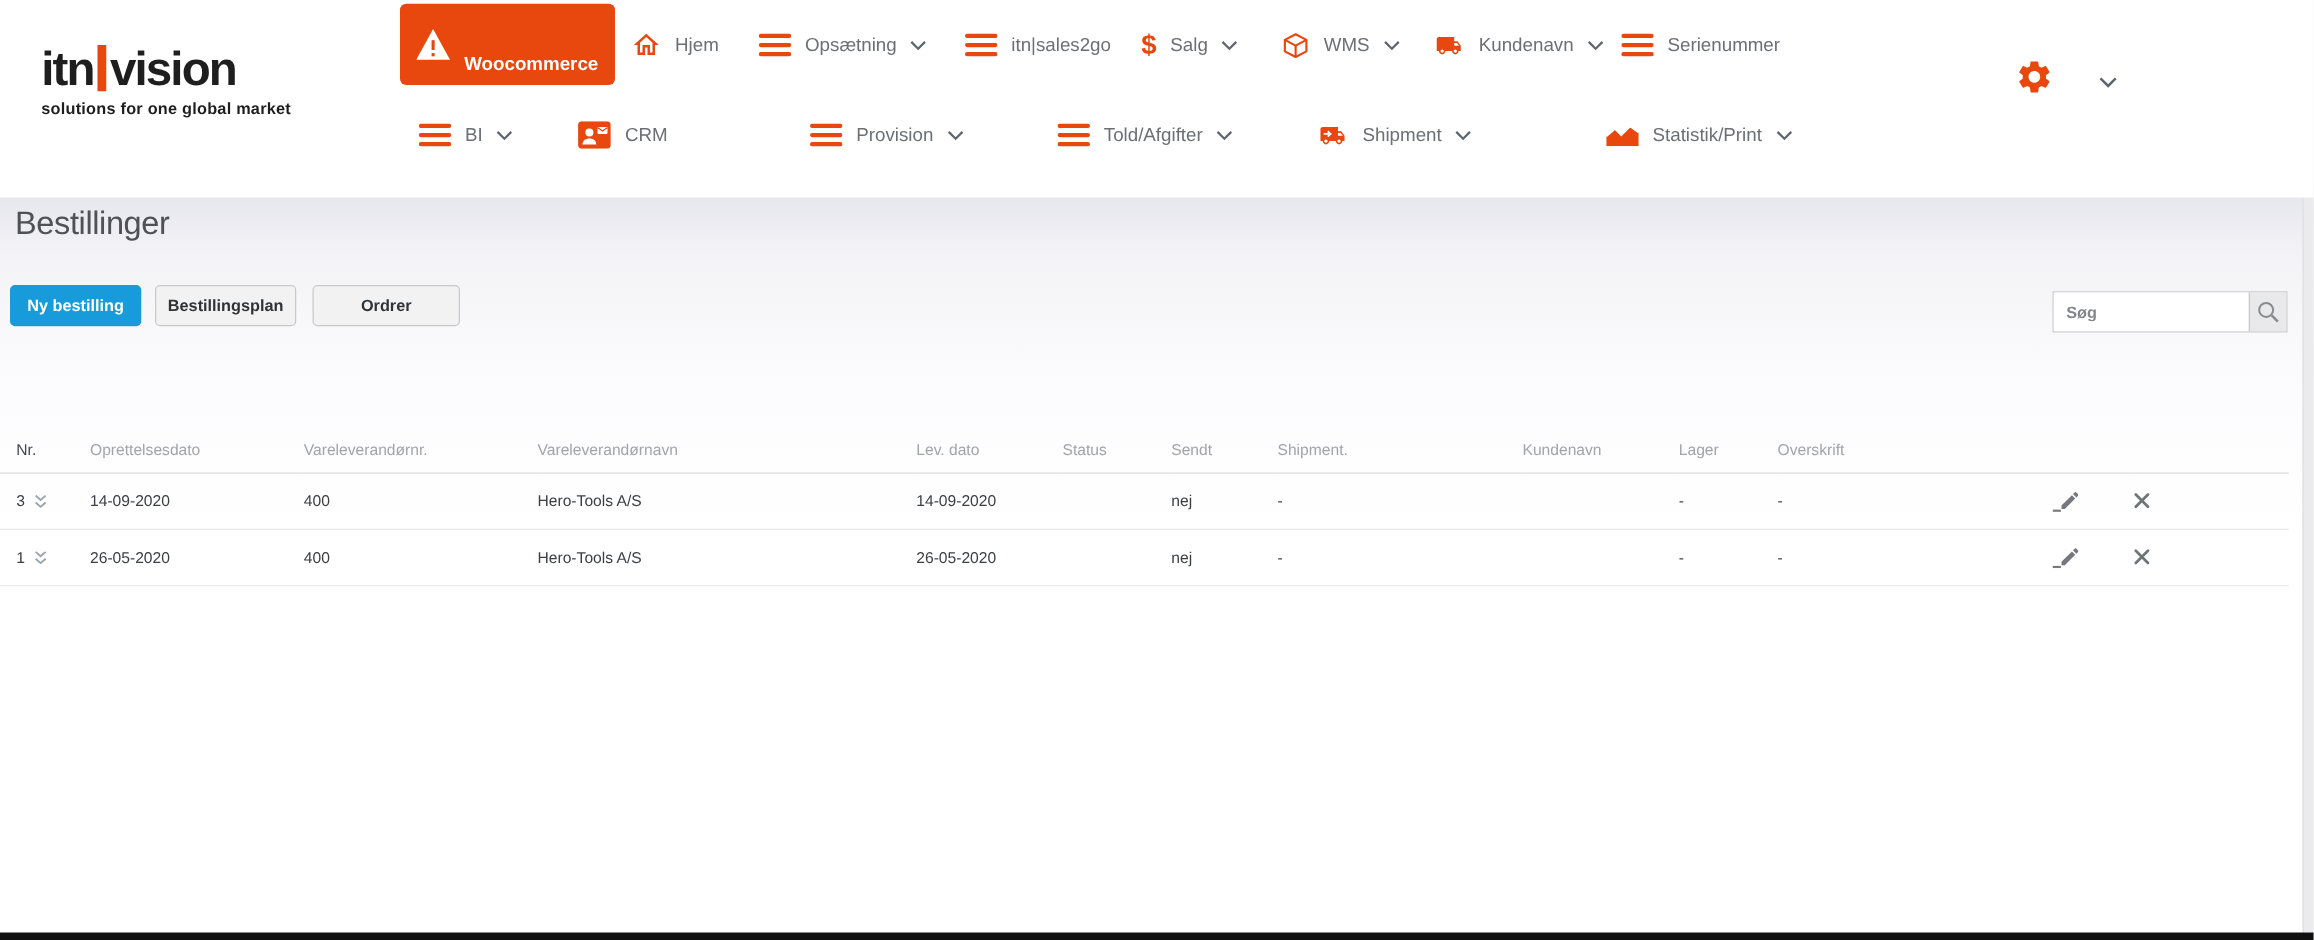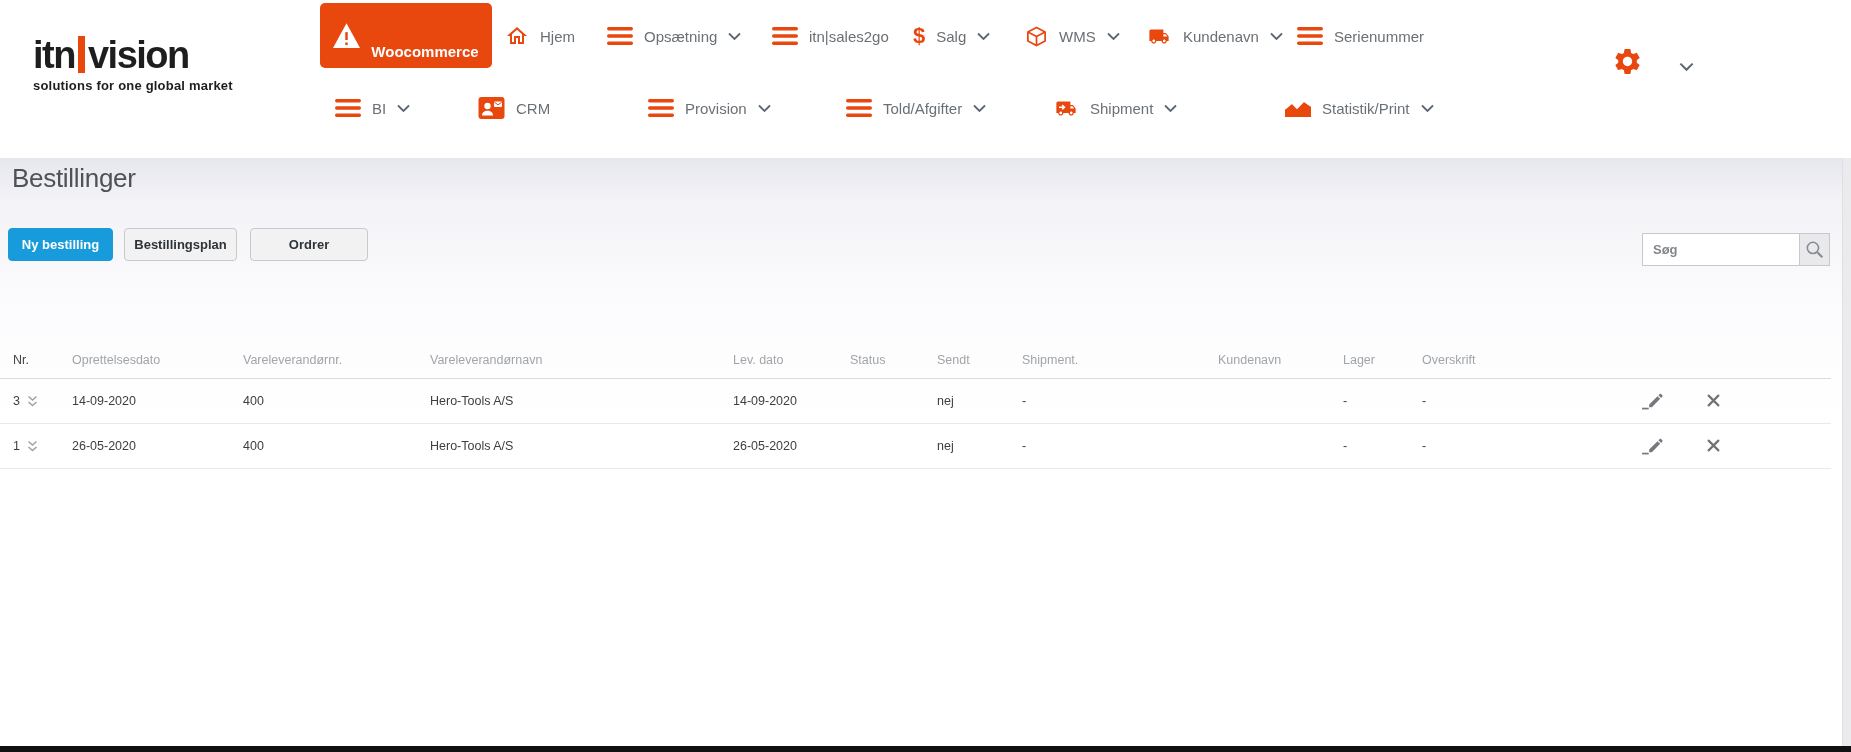--- a/index.html
+++ b/index.html
@@ -25,21 +25,21 @@
   .r1 { top: 19px; }
   .r2 { top: 91px; }
   .ni-hjem  { left: 505px; }
   .ni-ops   { left: 607px; }
   .ni-s2g   { left: 772px; }
   .ni-salg  { left: 913px; }
   .ni-wms   { left: 1025px; }
   .ni-best  { left: 1146px; }
   .ni-serie { left: 1297px; }
   .ni-bi    { left: 335px; }
-  .ni-crm   { left: 478px; }
+  .ni-crm   { left: 462px; }
   .ni-prov  { left: 648px; }
   .ni-told  { left: 846px; }
   .ni-ship  { left: 1053px; }
   .ni-stat  { left: 1285px; }
 
   .dollar { font-size: 22px; font-weight: 700; color: #e8470e; line-height: 1; }
 
   .gear-btn { position: absolute; left: 1612px; top: 46px; cursor: pointer; }
   .top-chevron { position: absolute; left: 1679px; top: 58px; cursor: pointer; }
 

